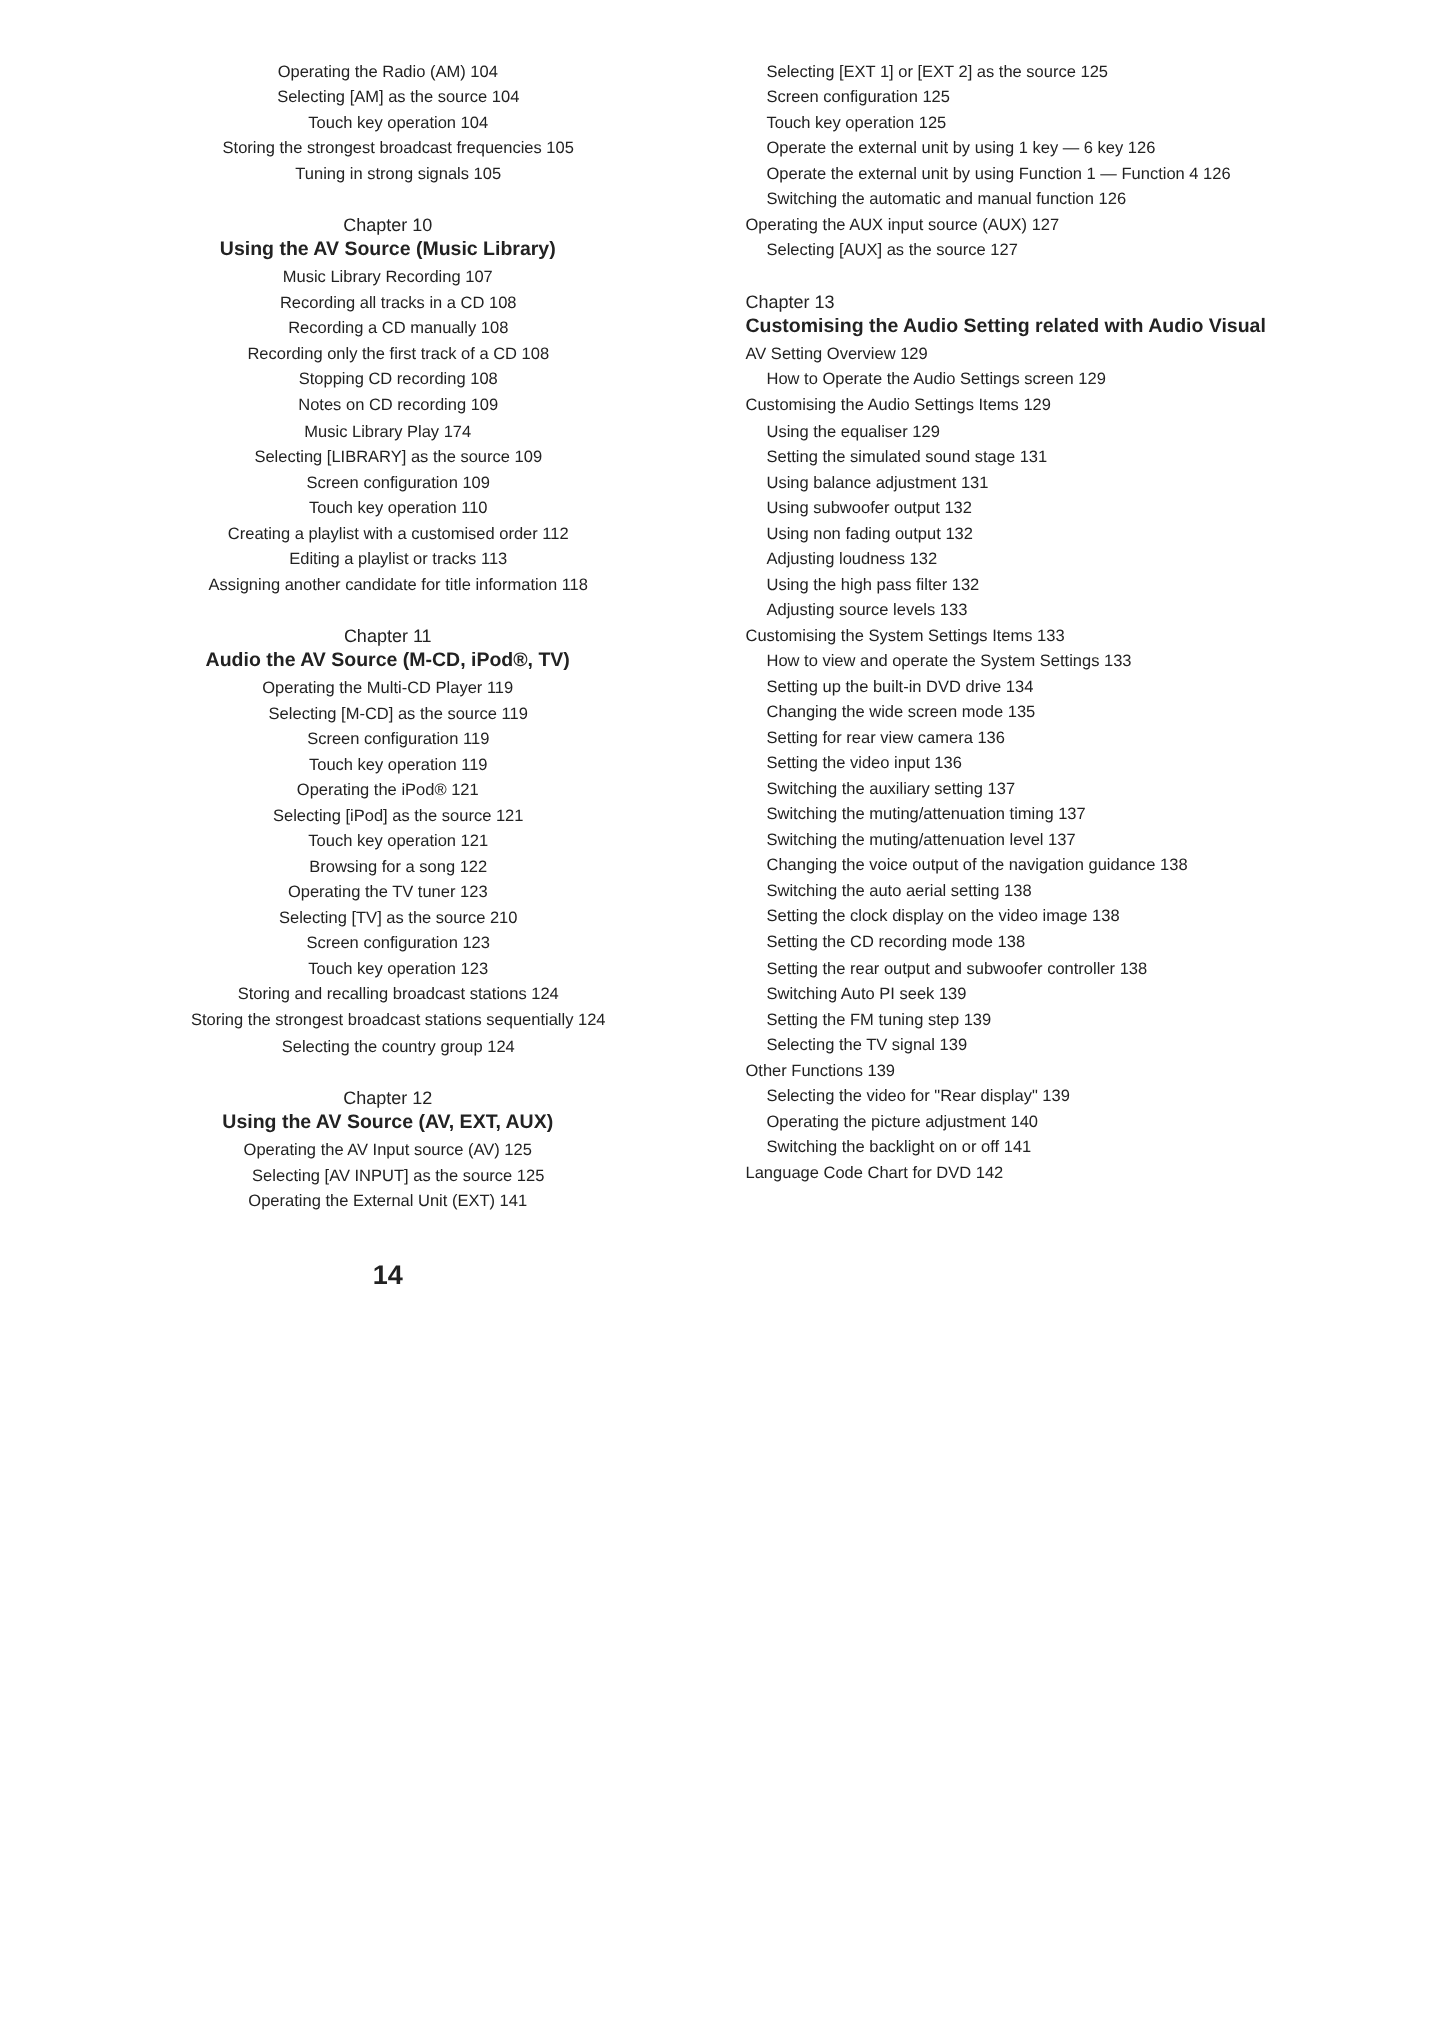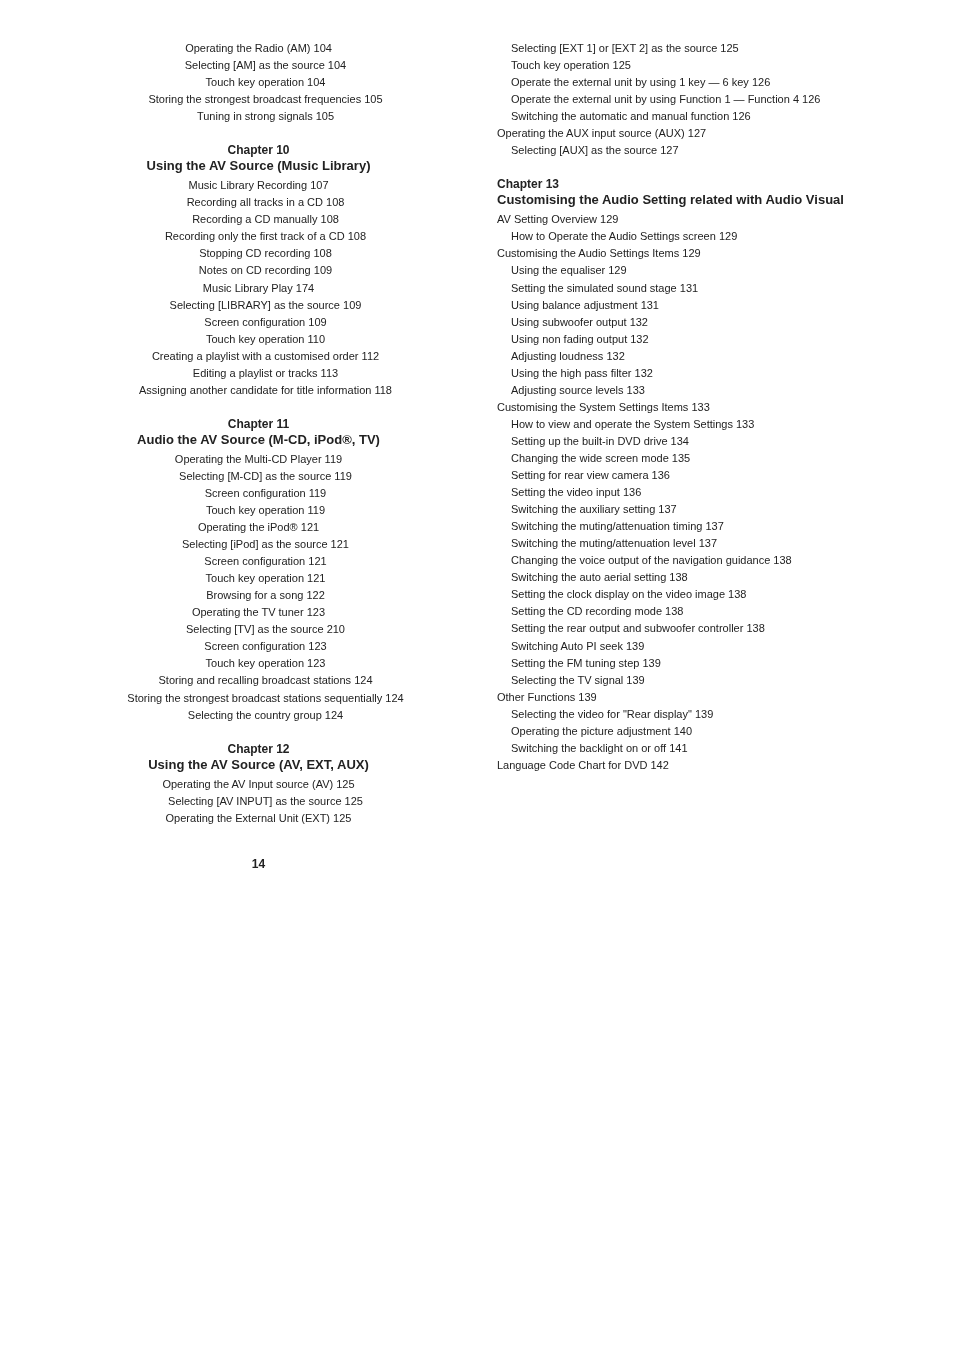--- a/index.html
+++ b/index.html
@@ -25,40 +25,40 @@
       flex: 1;
       min-width: 0;
     }
     .intro-section {
       margin-bottom: 18px;
     }
     .chapter-block {
       margin-bottom: 18px;
     }
     .chapter-label {
-      font-weight: bold;
+      font-weight: normal;
       font-size: 12px;
       margin-bottom: 1px;
     }
     .chapter-title {
       font-weight: bold;
       font-size: 13px;
       margin-bottom: 4px;
     }
     .toc-item {
       margin-left: 0;
       line-height: 1.55;
     }
     .toc-item.indent1 {
       padding-left: 14px;
     }
     .page-number-footer {
       margin-top: 30px;
       font-weight: bold;
-      font-size: 12px;
+      font-size: 18px;
     }
   </style>
 </head>
 <body>
 
 <div class="page-content">
   <div class="col-left">
     <div class="intro-section" id="intro-left">
         <div class="toc-item">Operating the Radio (AM)  104</div>
         <div class="toc-item indent1">Selecting [AM] as the source  104</div>
@@ -86,44 +86,44 @@
         </div>
         <div class="chapter-block">
           <div class="chapter-label">Chapter  11</div>
           <div class="chapter-title">Audio the AV Source (M-CD, iPod®, TV)</div>
           <div class="toc-item">Operating the Multi-CD Player  119</div>
           <div class="toc-item indent1">Selecting [M-CD] as the source  119</div>
           <div class="toc-item indent1">Screen configuration  119</div>
           <div class="toc-item indent1">Touch key operation  119</div>
           <div class="toc-item">Operating the iPod®  121</div>
           <div class="toc-item indent1">Selecting [iPod] as the source  121</div>
-          <div class="toc-item indent1">Screen configuration  121</div>
           <div class="toc-item indent1">Touch key operation  121</div>
           <div class="toc-item indent1">Browsing for a song  122</div>
           <div class="toc-item">Operating the TV tuner  123</div>
           <div class="toc-item indent1">Selecting [TV] as the source  210</div>
           <div class="toc-item indent1">Screen configuration  123</div>
           <div class="toc-item indent1">Touch key operation  123</div>
           <div class="toc-item indent1">Storing and recalling broadcast stations  124</div>
           <div class="toc-item indent1">Storing the strongest broadcast stations sequentially  124</div>
           <div class="toc-item indent1">Selecting the country group  124</div>
         </div>
         <div class="chapter-block">
           <div class="chapter-label">Chapter  12</div>
           <div class="chapter-title">Using the AV Source (AV, EXT, AUX)</div>
           <div class="toc-item">Operating the AV Input source (AV)  125</div>
           <div class="toc-item indent1">Selecting [AV INPUT] as the source  125</div>
-          <div class="toc-item">Operating the External Unit (EXT)  125</div>
+          <div class="toc-item">Operating the External Unit (EXT)  141</div>
         </div>
       </div>
     <div class="page-number-footer" id="page-footer">14</div>
   </div>
   <div class="col-right">
     <div class="intro-section" id="intro-right">
         <div class="toc-item indent1">Selecting [EXT 1] or [EXT 2] as the source  125</div>
+        <div class="toc-item indent1">Screen configuration  125</div>
         <div class="toc-item indent1">Touch key operation  125</div>
         <div class="toc-item indent1">Operate the external unit by using 1 key — 6 key  126</div>
         <div class="toc-item indent1">Operate the external unit by using Function 1 — Function 4  126</div>
         <div class="toc-item indent1">Switching the automatic and manual function  126</div>
         <div class="toc-item">Operating the AUX input source (AUX)  127</div>
         <div class="toc-item indent1">Selecting [AUX] as the source  127</div>
       </div>
     <div id="right-chapters">
         <div class="chapter-block">
           <div class="chapter-label">Chapter  13</div>

